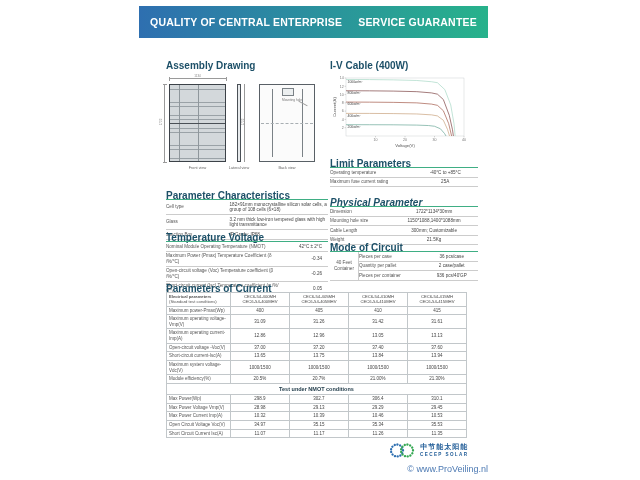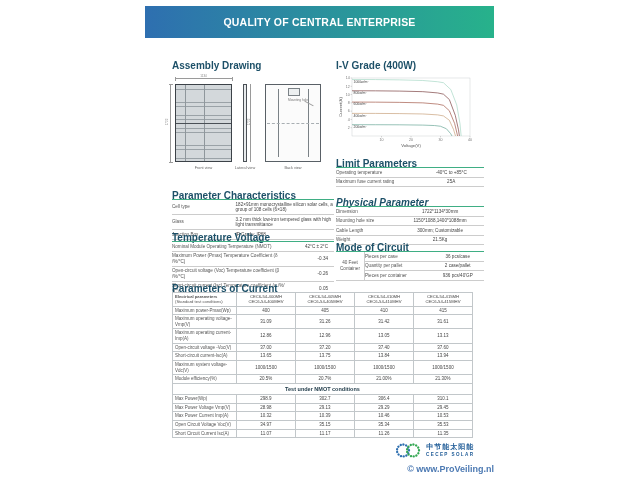--- a/index.html
+++ b/index.html
@@ -1,17 +1,17 @@
 <!DOCTYPE html>
 <html><head>
 <meta charset="utf-8">
 <style>
   html,body{margin:0;padding:0;}
   body{width:640px;height:480px;background:#ffffff;font-family:"Liberation Sans",sans-serif;position:relative;overflow:hidden;}
-  .page{position:absolute;left:142px;top:0;width:356px;height:480px;background:#fff;}
+  .page{position:absolute;left:136px;top:0;width:356px;height:480px;background:#fff;}
 
   .banner{position:absolute;left:3px;top:6px;width:349px;height:32px;
     background:linear-gradient(90deg,#2e6fb0,#27b28b);color:#fff;
     display:flex;align-items:center;justify-content:center;gap:16px;
     font-weight:bold;font-size:10.5px;letter-spacing:.2px;}
 
   .sec-h{position:absolute;font-size:10px;font-weight:bold;color:#1d5068;}
 
   
   .kv{position:absolute;border-top:1.5px solid #3fae84;font-size:4.6px;color:#555;line-height:1.18;}
@@ -67,29 +67,30 @@
   .mount-leader{position:absolute;left:134px;top:27px;width:10px;border-top:.5px solid #9a9a9a;transform:rotate(28deg);}
   .view-label{position:absolute;top:90px;font-size:3.8px;color:#666;text-align:center;}
   .vl-front{left:5px;width:57px;} .vl-lateral{left:60px;width:30px;} .vl-back{left:95px;width:56px;}
 
   .iv-svg{position:absolute;left:196px;top:74px;width:140px;height:80px;}
 
   .logo{position:absolute;left:252px;top:441px;display:flex;align-items:center;gap:4px;}
   .logo-text{display:flex;flex-direction:column;align-items:center;line-height:1.25;}
   .logo-cn{font-size:7px;font-weight:bold;color:#1d5a96;letter-spacing:1px;}
   .logo-en{font-size:4.6px;font-weight:bold;color:#1d5a96;letter-spacing:1.4px;}
-  .watermark{position:absolute;right:4px;top:464px;font-size:9px;color:#4d7ab3;font-weight:bold;}
+  .watermark{position:absolute;right:4px;top:464px;font-size:9px;color:#4d7ab3;}
 </style>
 </head>
 <body>
 
 <div class="page">
 
   <div class="banner">
     <span>QUALITY OF CENTRAL ENTERPRISE</span>
+    <span>SERVICE GUARANTEE</span>
   </div>
 
   <div class="sec-h" style="left:30px;top:60px;">Assembly Drawing</div>
 
   <div class="assembly">
     <div class="dim dim-top"></div>
     <div class="dim-top-label">1134</div>
     <div class="dim dim-left"></div>
     <div class="dim-left-label">1722</div>
     <div class="front-view">
@@ -104,21 +105,21 @@
       <div class="bv-hline"></div>
       <div class="bv-jbox"></div>
     </div>
     <div class="mounting-label">Mounting hole</div>
     <div class="mount-leader"></div>
     <div class="view-label vl-front">Front view</div>
     <div class="view-label vl-lateral">Lateral view</div>
     <div class="view-label vl-back">Back view</div>
   </div>
 
-  <div class="sec-h" style="left:194px;top:60px;">I-V Grade (400W)</div>
+  <div class="sec-h" style="left:194px;top:60px;">I-V Cable (400W)</div>
   <svg class="iv-svg" viewBox="0 0 140 80">
       <rect x="14" y="4" width="118" height="58" fill="#ffffff" stroke="#c0c6c9" stroke-width="0.4"></rect>
       <line x1="12.6" y1="53.714285714285715" x2="14" y2="53.714285714285715" stroke="#999" stroke-width="0.4"></line>
       <text x="11.8" y="55.01428571428571" font-size="3.6" fill="#777" text-anchor="end">2</text>
       <line x1="12.6" y1="45.42857142857143" x2="14" y2="45.42857142857143" stroke="#999" stroke-width="0.4"></line>
       <text x="11.8" y="46.72857142857143" font-size="3.6" fill="#777" text-anchor="end">4</text>
       <line x1="12.6" y1="37.142857142857146" x2="14" y2="37.142857142857146" stroke="#999" stroke-width="0.4"></line>
       <text x="11.8" y="38.44285714285714" font-size="3.6" fill="#777" text-anchor="end">6</text>
       <line x1="12.6" y1="28.85714285714286" x2="14" y2="28.85714285714286" stroke="#999" stroke-width="0.4"></line>
       <text x="11.8" y="30.157142857142862" font-size="3.6" fill="#777" text-anchor="end">8</text>

